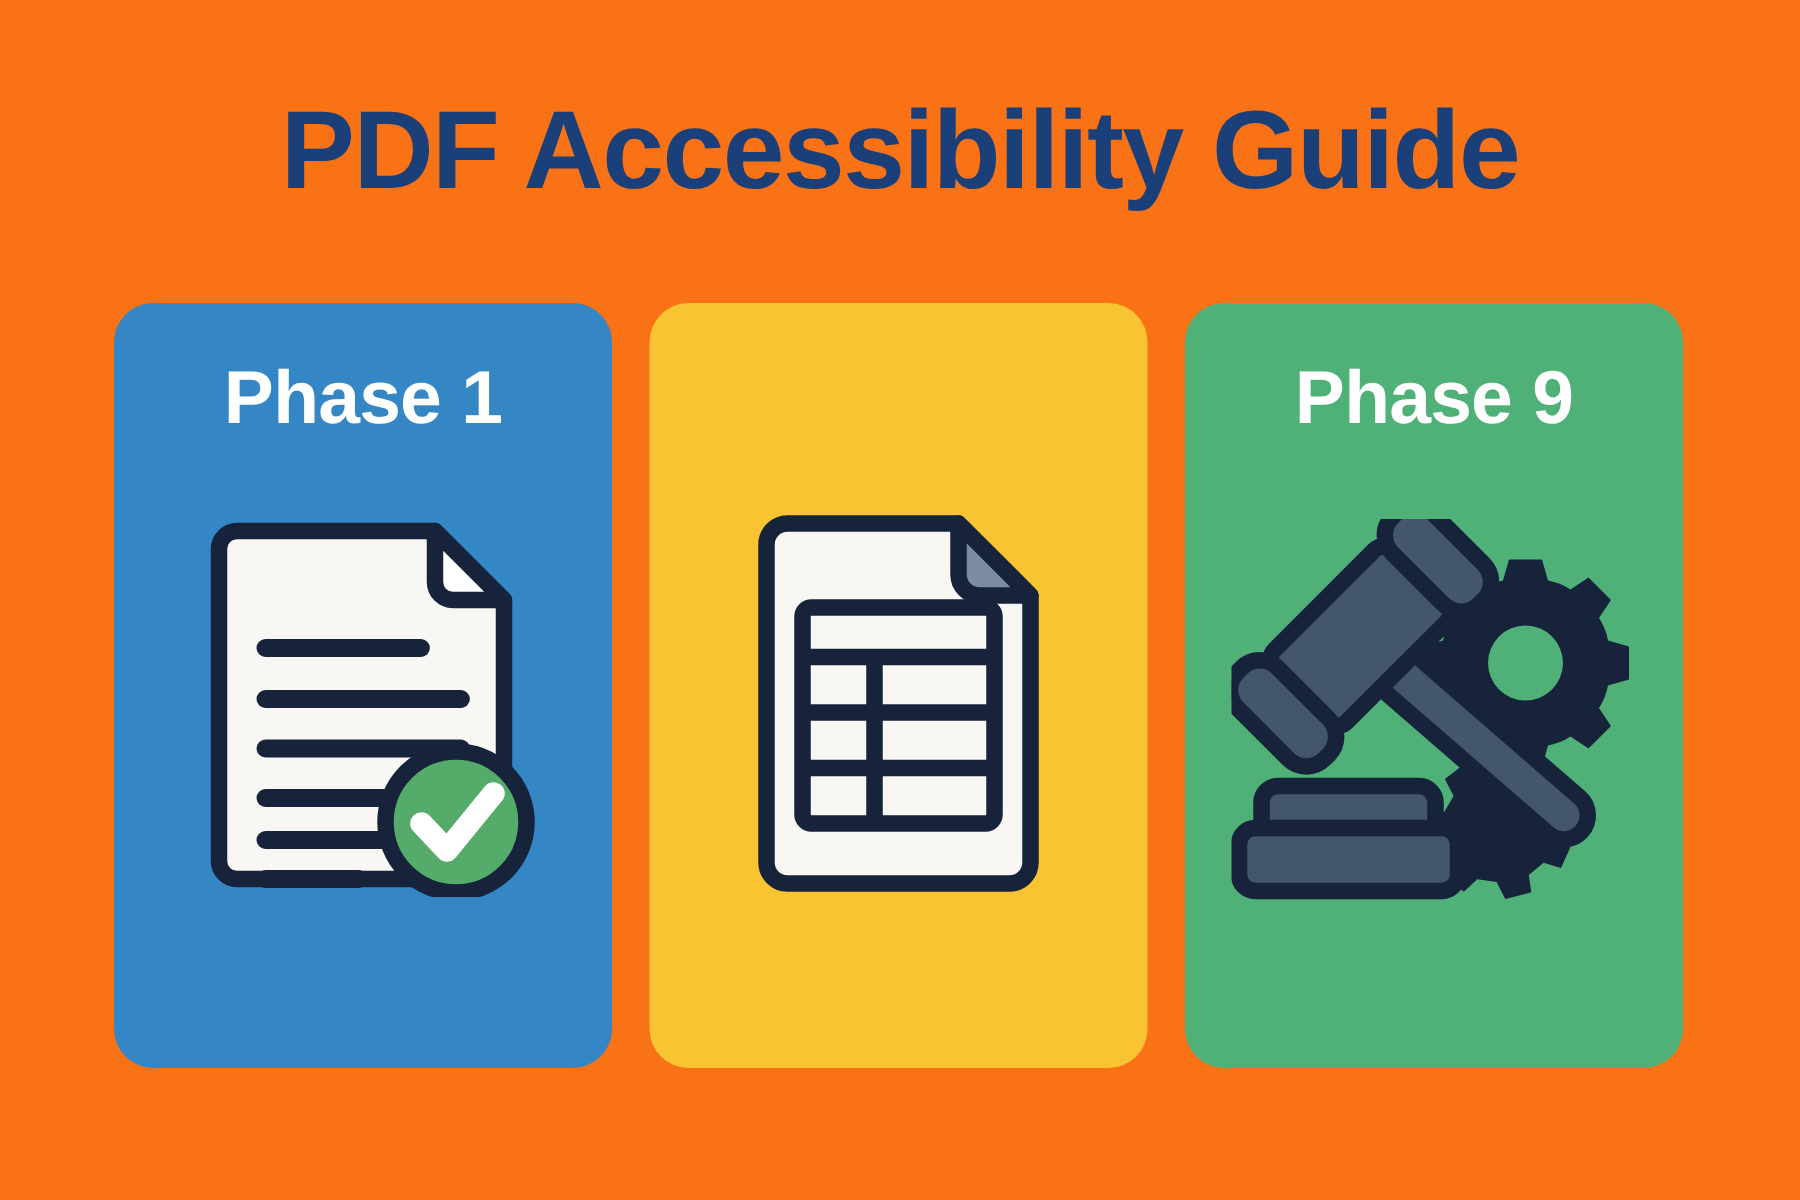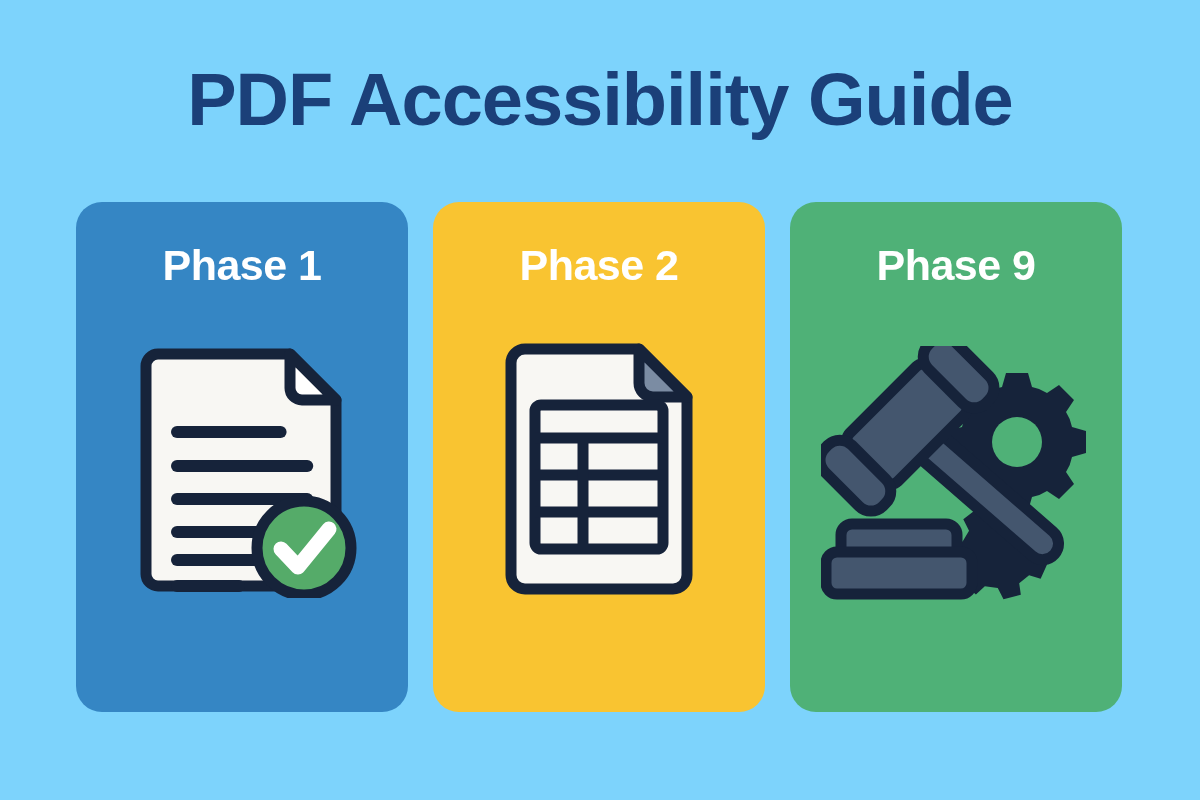--- a/index.html
+++ b/index.html
@@ -58,21 +58,21 @@
     height: 510px;
     border-radius: 26px;
     display: flex;
     flex-direction: column;
     align-items: center;
     overflow: hidden;
   }
 
   .card-label {
     margin-top: 36px;
-    font-size: 43px;
+    font-size: 50px;
     line-height: 54px;
     font-weight: bold;
     color: #ffffff;
     letter-spacing: -0.5px;
     white-space: nowrap;
   }
 
   .card-art {
     position: absolute;
     left: 0;
@@ -82,21 +82,21 @@
     display: flex;
     align-items: center;
     justify-content: center;
   }
 
   .card-art svg { display: block; }
 </style>
 </head>
 <body style="background: rgb(253, 252, 247);">
 
-<div class="poster" style="background: #7dd3fc;">
+<div class="poster" style="background: #f97316;">
 
   <h1 class="title" style="color: rgb(27, 64, 121);">PDF Accessibility Guide</h1>
 
   <div class="cards">
 
     <div class="card" id="card-1" style="background: rgb(53, 134, 196);">
       <div class="card-label">Phase 1</div>
 
       <div class="card-art">
         <svg width="240" height="250" viewBox="0 0 240 250" aria-hidden="true">
@@ -121,21 +121,20 @@
             <line x1="55" y1="238" x2="117.16" y2="238"></line>
           </g>
 
           <circle cx="182" cy="200" r="47" fill="#55ab69" stroke="#16233a" stroke-width="11"></circle>
           <path d="M159 201 L176 219 L207 181" fill="none" stroke="#ffffff" stroke-width="15" stroke-linecap="round" stroke-linejoin="round"></path>
         </svg>
       </div>
     </div>
 
     <div class="card" id="card-2" style="background: rgb(249, 196, 49);">
-      <div class="card-label">Phase 2</div>
 
       <div class="card-art">
         <svg width="220" height="260" viewBox="0 0 220 260" aria-hidden="true">
 
           <path d="M22 20
                    A14 14 0 0 1 36 6
                    L150 6
                    L198 54
                    L198 232
                    A14 14 0 0 1 184 246

